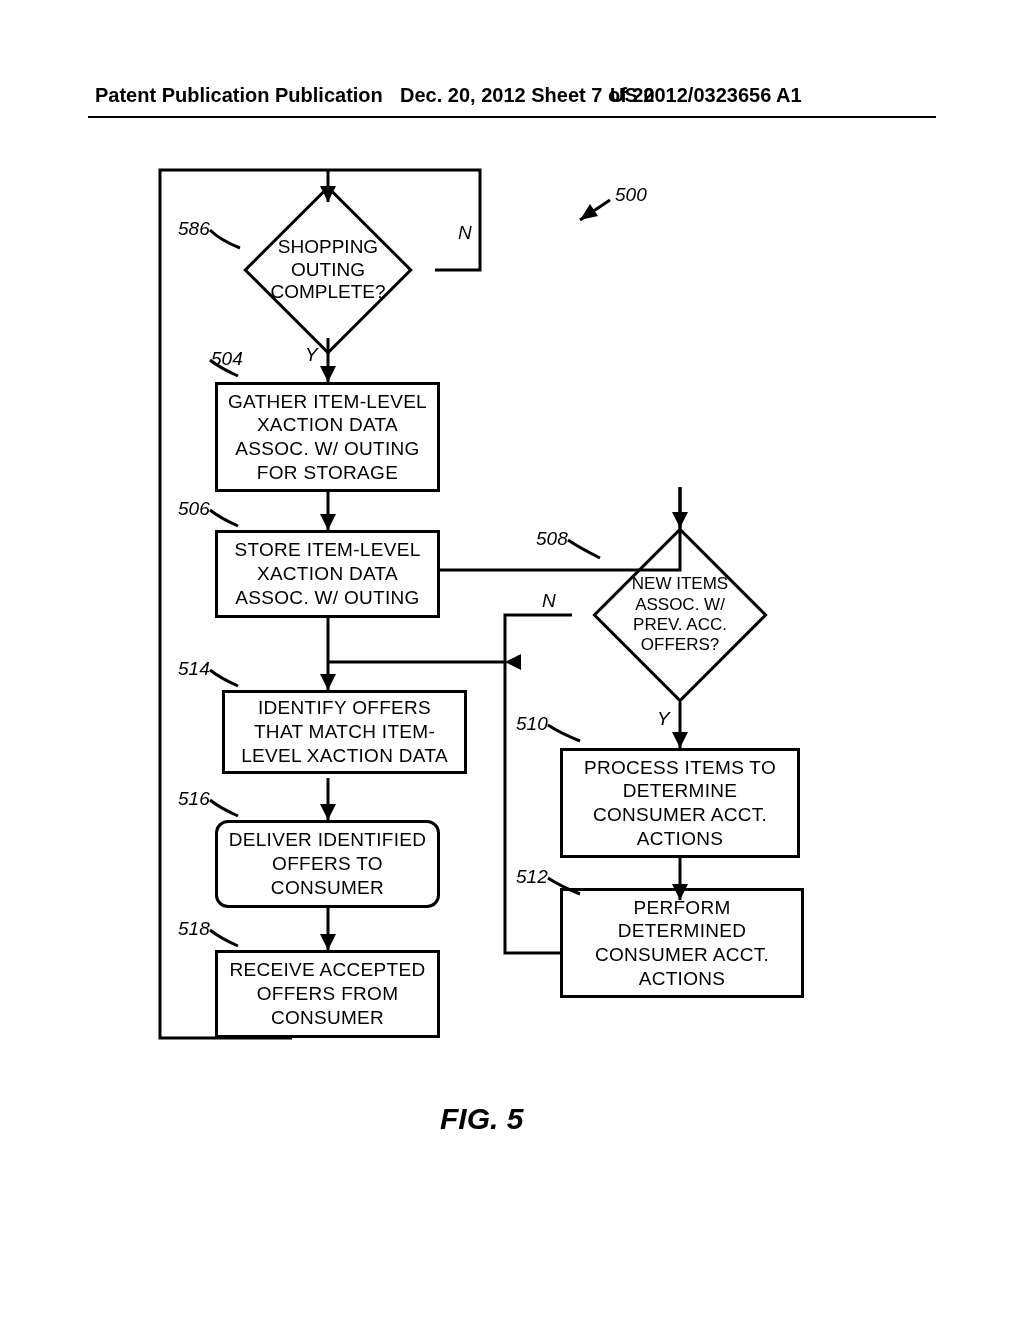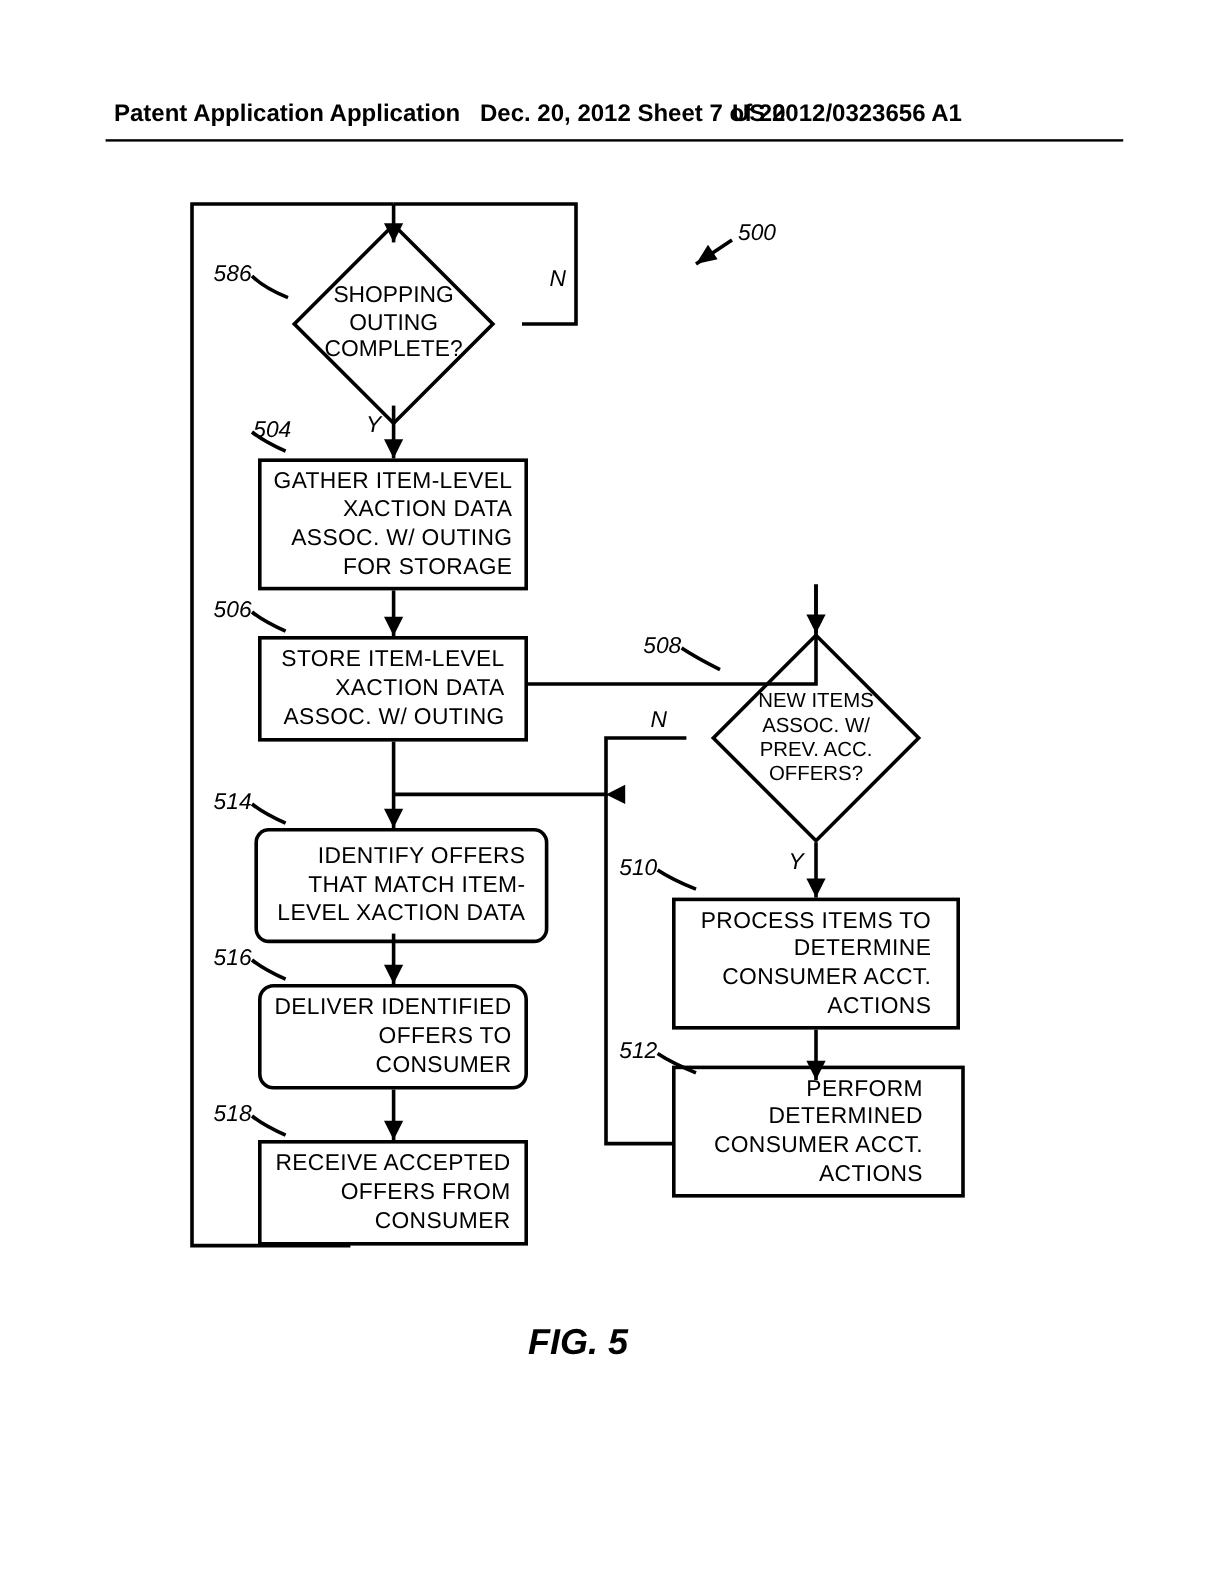--- a/index.html
+++ b/index.html
@@ -34,21 +34,21 @@
     position: absolute;
     top: 170px;
     left: 160px;
     width: 730px;
     height: 1000px;
   }
 
   .box {
     position: absolute;
     border: 3px solid #000;
-    text-align: right;
+    text-align: center;
     font-size: 19px;
     font-weight: normal;
     letter-spacing: 0.3px;
     display: flex;
     align-items: center;
     justify-content: center;
     padding: 22px 8px;
     line-height: 1.25;
   }
 
@@ -89,21 +89,21 @@
     height: 100%;
     overflow: visible;
   }
   svg.overlay line, svg.overlay polyline, svg.overlay path { stroke:#000; stroke-width:3; fill:none; }
   svg.overlay polygon { fill:#000; }
 </style>
 </head>
 <body>
 
 <div class="header">
-  <span class="header-left">Patent Application Application</span>
+  <span class="header-left">Patent Publication Publication</span>
   <span class="header-mid">Dec. 20, 2012  Sheet 7 of 20</span>
   <span class="header-right">US 2012/0323656 A1</span>
 </div>
 <div class="hr"></div>
 
 <div class="canvas">
 
   <svg class="overlay">
 
     <polyline points="168,0 168,32"></polyline>
@@ -186,21 +186,21 @@
   <div class="box" style="left:400px; top:578px; width:240px; height:110px;">
     <span>PROCESS ITEMS TO<br>DETERMINE<br>CONSUMER ACCT.<br>ACTIONS</span>
   </div>
   <span class="label" style="left:356px; top:543px;">510</span>
 
   <div class="box" style="left:400px; top:718px; width:244px; height:110px;">
     <span>PERFORM<br>DETERMINED<br>CONSUMER ACCT.<br>ACTIONS</span>
   </div>
   <span class="label" style="left:356px; top:696px;">512</span>
 
-  <div class="box" style="left:52px; top:520px; width:245px; height:96px;border-radius:12px;">
+  <div class="box" style="left:62px; top:520px; width:245px; height:84px;">
     <span>IDENTIFY OFFERS<br>THAT MATCH ITEM-<br>LEVEL XACTION DATA</span>
   </div>
   <span class="label" style="left:18px; top:488px;">514</span>
 
   <div class="box" style="left:55px; top:650px; width:225px; height:88px;border-radius:13px;">
     <span>DELIVER IDENTIFIED<br>OFFERS TO<br>CONSUMER</span>
   </div>
   <span class="label" style="left:18px; top:618px;">516</span>
 
   <div class="box" style="left:55px; top:780px; width:225px; height:88px;">

